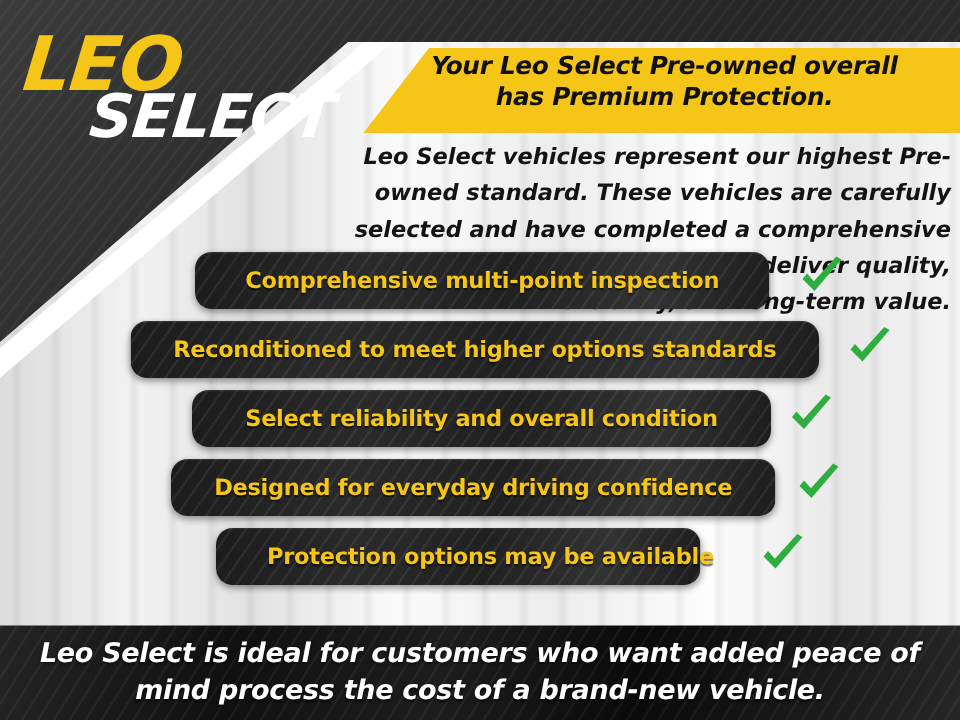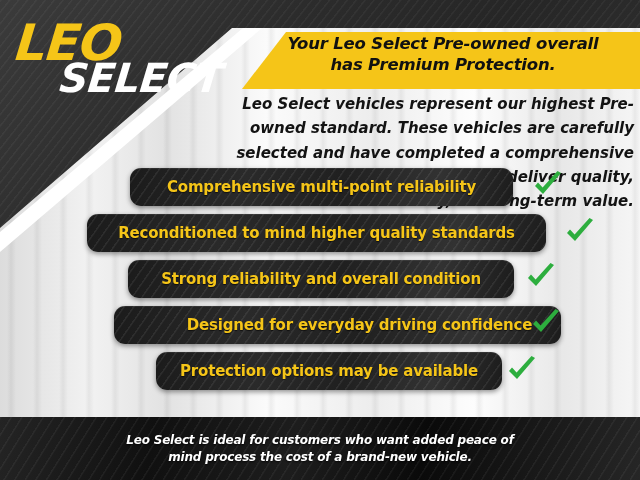--- a/index.html
+++ b/index.html
@@ -102,41 +102,41 @@
   }
   .check{position:absolute;width:34px;height:34px;}
   .check svg{display:block;width:34px;height:34px;}
 
   .row0 .bar{left:130px;width:383px;}
   .row0 .check{left:531px;top:0px;}
   .row1 .bar{left:87px;width:459px;}
   .row1 .check{left:563px;top:1px;}
   .row2 .bar{left:128px;width:386px;}
   .row2 .check{left:524px;top:0px;}
-  .row3 .bar{left:114px;width:403px;padding-left:44px;}
+  .row3 .bar{left:114px;width:403px;}
   .row3 .check{left:529px;top:0px;}
-  .row4 .bar{left:156px;width:346px;}
+  .row4 .bar{left:144px;width:280px;padding-left:43px;}
   .row4 .check{left:505px;top:1px;}
 
   
   .footer{
     position:absolute;left:0;bottom:0;width:640px;height:63px;z-index:9;
     background:
       repeating-linear-gradient(122deg,
         rgba(255,255,255,0.05) 0px,
         rgba(255,255,255,0.05) 1px,
         rgba(0,0,0,0) 2px,
         rgba(0,0,0,0) 9px),
       linear-gradient(100deg,#242424 0%,#101010 24%,#1d1d1d 46%,#0a0a0a 66%,#262626 100%);
     display:flex;align-items:center;justify-content:center;
   }
   .footer-text{
     width:600px;text-align:center;
     font-family:"DejaVu Sans", sans-serif;
-    font-size:12px;font-weight:700;font-style:italic;
+    font-size:18px;font-weight:700;font-style:italic;
     color:#ffffff;line-height:1.35;letter-spacing:-0.2px;
     text-shadow:0 1px 2px rgba(0,0,0,0.8);
   }
   .footer-text .l2{display:block;}
 </style>
 </head>
 <body>
 
 <div id="poster">
 
@@ -153,43 +153,43 @@
     <span>Your Leo Select Pre-owned overall</span>
     <span class="l2">has Premium Protection.</span>
   </div>
 
   <div class="intro">Leo Select vehicles represent our highest Pre-owned standard. These vehicles are carefully selected and have completed a comprehensive inspection process designed to deliver quality, reliability, and long-term value.</div>
 
   <div class="features">
 
     <div class="feature-row row0">
       <div class="bar">
-        <span class="bar-label">Comprehensive multi-point reliability</span>
+        <span class="bar-label">Comprehensive multi-point inspection</span>
       </div>
       <span class="check">
         <svg viewBox="0 0 34 34">
             <path d="M4 18 L12 26 L30 5 L26.5 3 L11.6 19.5 L7 14.4 Z" fill="#2DAE3E"></path>
           </svg>
       </span>
     </div>
 
     <div class="feature-row row1">
       <div class="bar">
-        <span class="bar-label">Reconditioned to mind higher quality standards</span>
+        <span class="bar-label">Reconditioned to meet higher options standards</span>
       </div>
       <span class="check">
         <svg viewBox="0 0 34 34">
             <path d="M4 18 L12 26 L30 5 L26.5 3 L11.6 19.5 L7 14.4 Z" fill="#2DAE3E"></path>
           </svg>
       </span>
     </div>
 
     <div class="feature-row row2">
       <div class="bar">
-        <span class="bar-label">Strong reliability and overall condition</span>
+        <span class="bar-label">Select reliability and overall condition</span>
       </div>
       <span class="check">
         <svg viewBox="0 0 34 34">
             <path d="M4 18 L12 26 L30 5 L26.5 3 L11.6 19.5 L7 14.4 Z" fill="#2DAE3E"></path>
           </svg>
       </span>
     </div>
 
     <div class="feature-row row3">
       <div class="bar">

